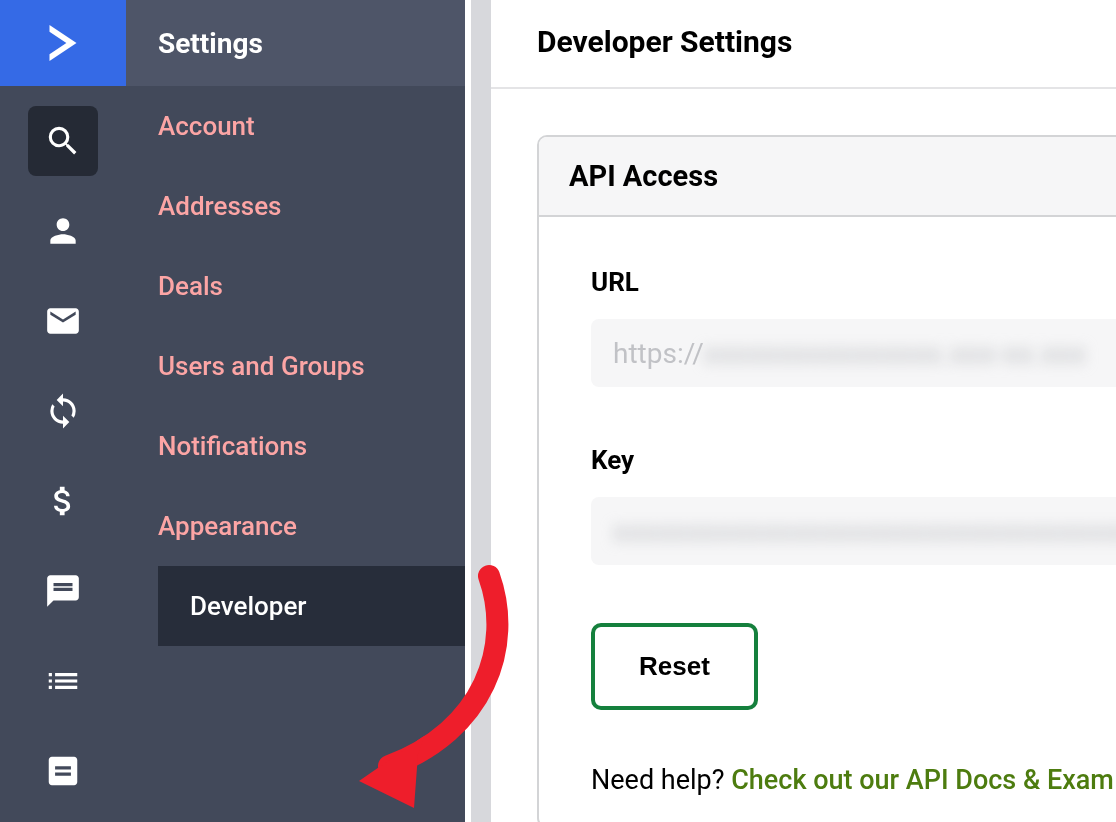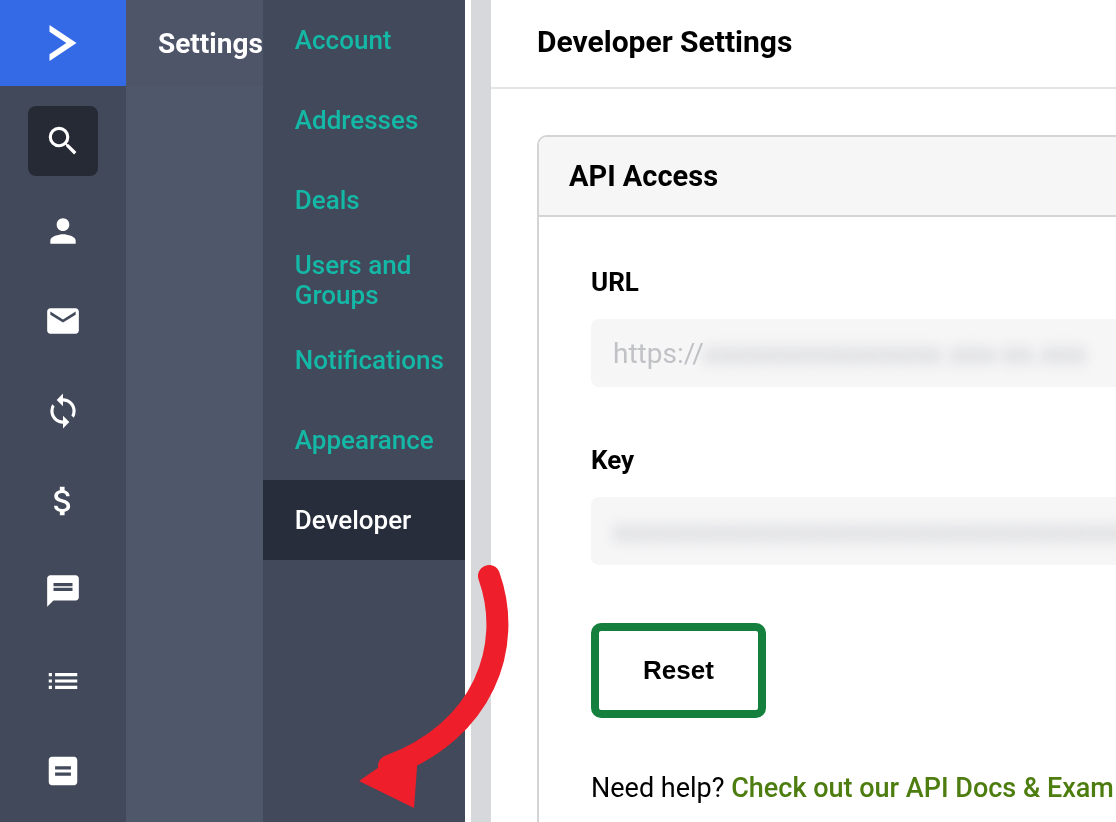--- a/index.html
+++ b/index.html
@@ -46,21 +46,21 @@
       width: 38px;
       height: 38px;
       fill: #ffffff;
     }
     
     
     .sub-menu {
       width: 339px;
       background: #4f576a;
       display: flex;
-      flex-direction: row;
+      flex-direction: column;
       flex-shrink: 0;
     }
     .sub-header {
       height: 86px;
       display: flex;
       align-items: center;
       padding-left: 32px;
       font-size: 28px;
       font-weight: 700;
       color: #ffffff;
@@ -70,26 +70,27 @@
       flex: 1;
       background: #42495a;
     }
     .sub-item {
       height: 80px;
       display: flex;
       align-items: center;
       padding-left: 32px;
       font-size: 26px;
       font-weight: 500;
-      color: #14b8a6;
+      color: #fca5a5;
       cursor: pointer;
     }
     .sub-item.active {
       background: #272d3a;
       color: #ffffff;
+      margin-left: 32px;
     }
     
     
     .divider {
       width: 26px;
       background: #d7d8dc;
       border-left: 6px solid #ffffff;
       flex-shrink: 0;
     }
     
@@ -144,21 +145,21 @@
       margin-bottom: 58px;
       white-space: nowrap;
       overflow: hidden;
     }
     .blurred-text {
       filter: blur(7px);
       color: #b9bbbf;
       letter-spacing: 1px;
     }
     .btn-reset {
-      border: 8px solid #15803d;
+      border: 4px solid #15803d;
       background: #ffffff;
       border-radius: 10px;
       padding: 24px 44px;
       font-size: 26px;
       font-weight: 700;
       color: #000;
       cursor: pointer;
       margin-bottom: 54px;
     }
     .help-row {

